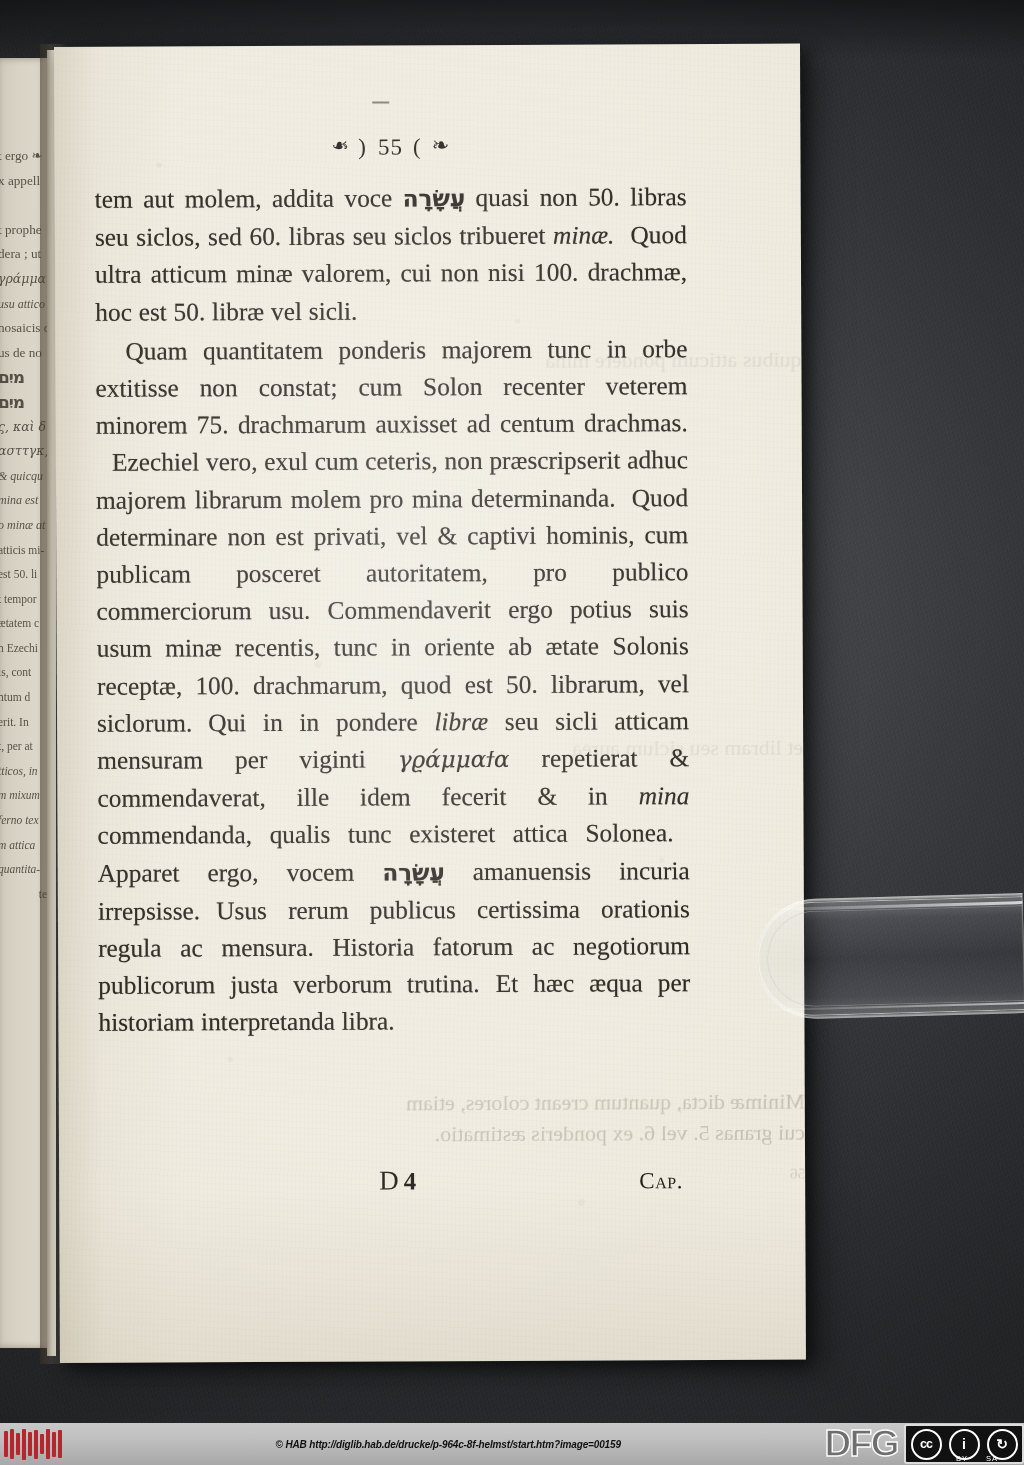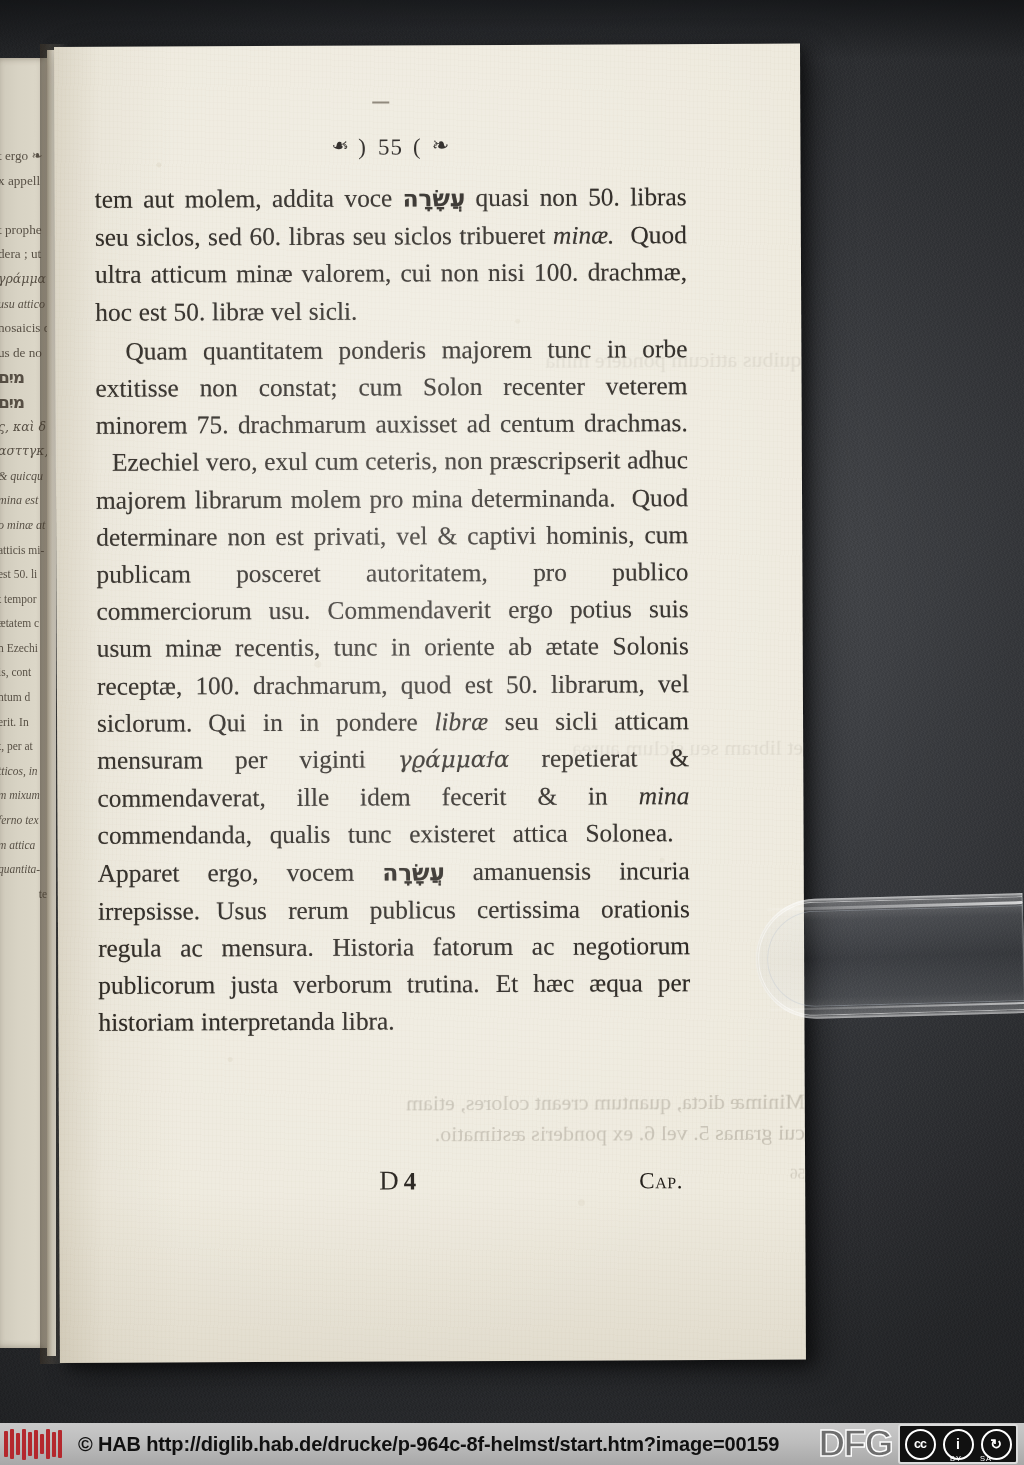--- a/index.html
+++ b/index.html
@@ -324,42 +324,42 @@
     flex: 0 0 auto;
   }
   .barcode i {
     display: block;
     width: 4px;
     background: #b4282d;
     border-radius: 1px;
   }
   .credit-url {
     flex: 1 1 auto;
-    text-align: left;
-    font-size: 20px;
+    text-align: center;
+    font-size: 10px;
     color: #101010;
     letter-spacing: -.15px;
     white-space: nowrap;
     font-weight: 600;
+    font-style: italic;
   }
   .dfg {
     flex: 0 0 auto;
     font-size: 37px;
     font-weight: bold;
     letter-spacing: -1.5px;
     color: #6e6e6e;
     -webkit-text-stroke: 1.4px #fdfdfd;
     padding: 0 6px;
     font-family: "Liberation Sans", sans-serif;
   }
   .ccbox {
     flex: 0 0 auto;
     width: 116px;
     height: 36px;
-    margin-right: 6px;
     background: #111;
     border: 2px solid #dcdcdc;
     border-radius: 3px;
     display: flex;
     align-items: center;
     justify-content: center;
     gap: 7px;
     position: relative;
   }
   .ccglyph {

